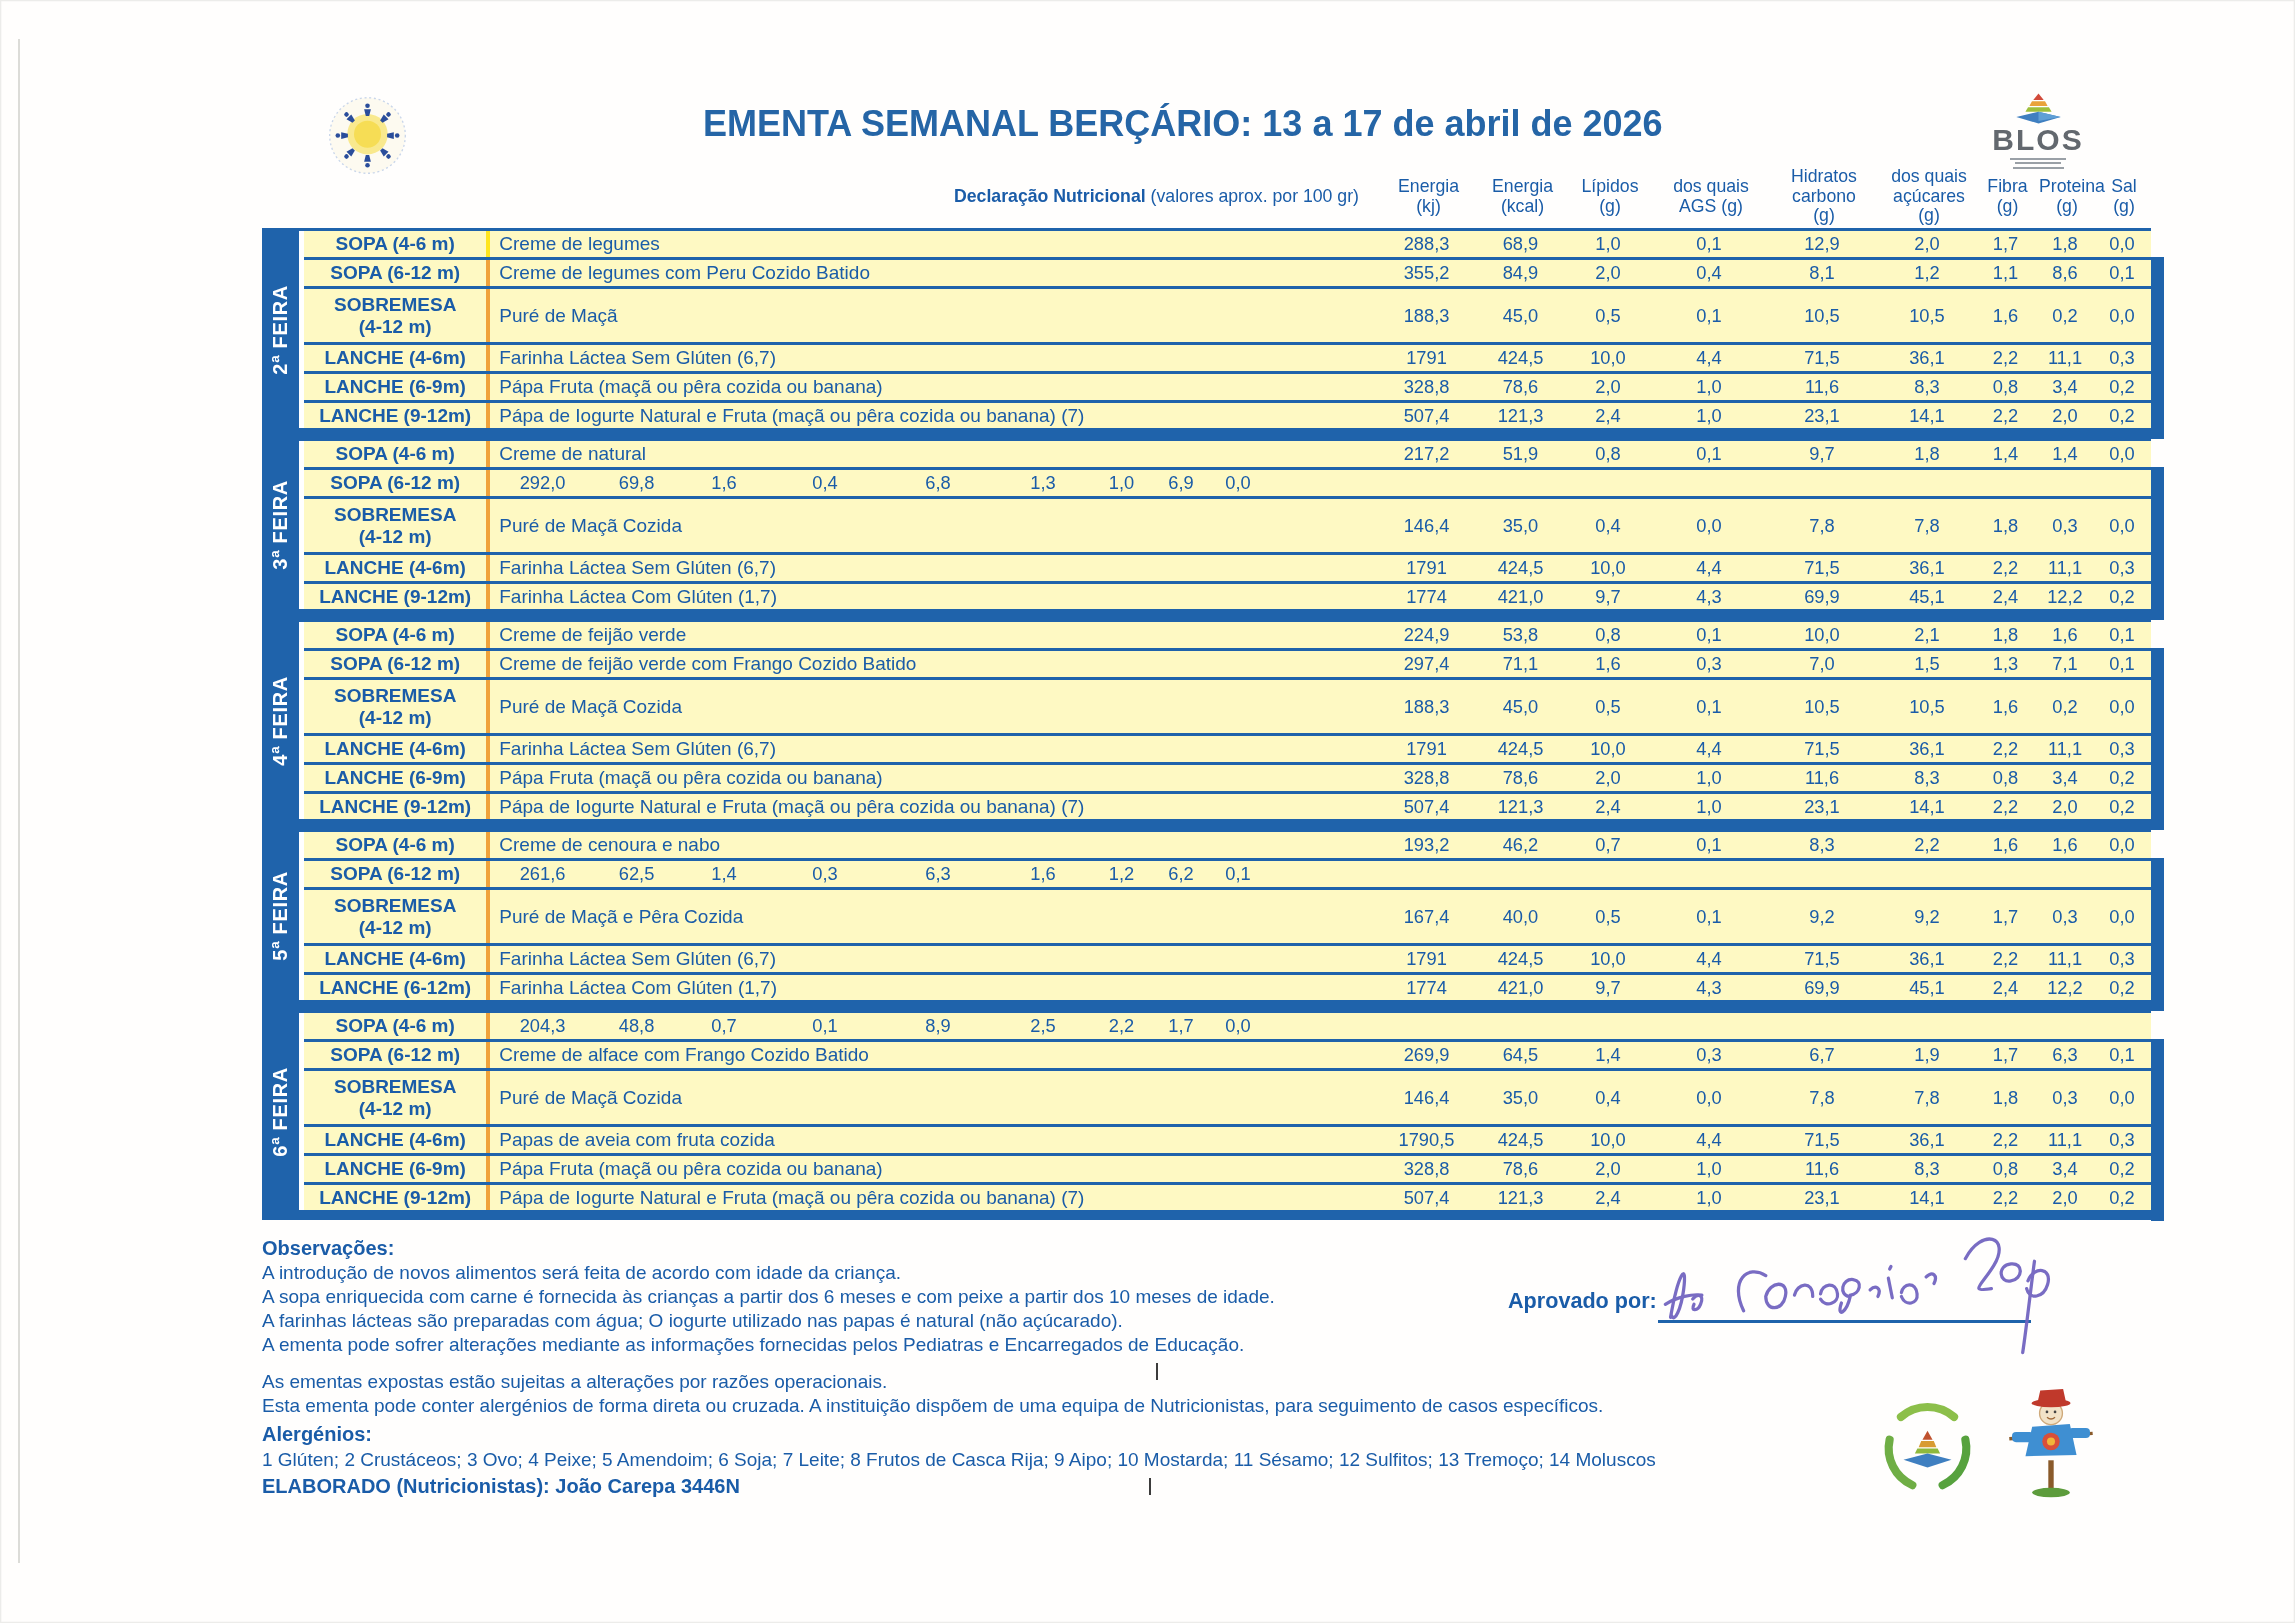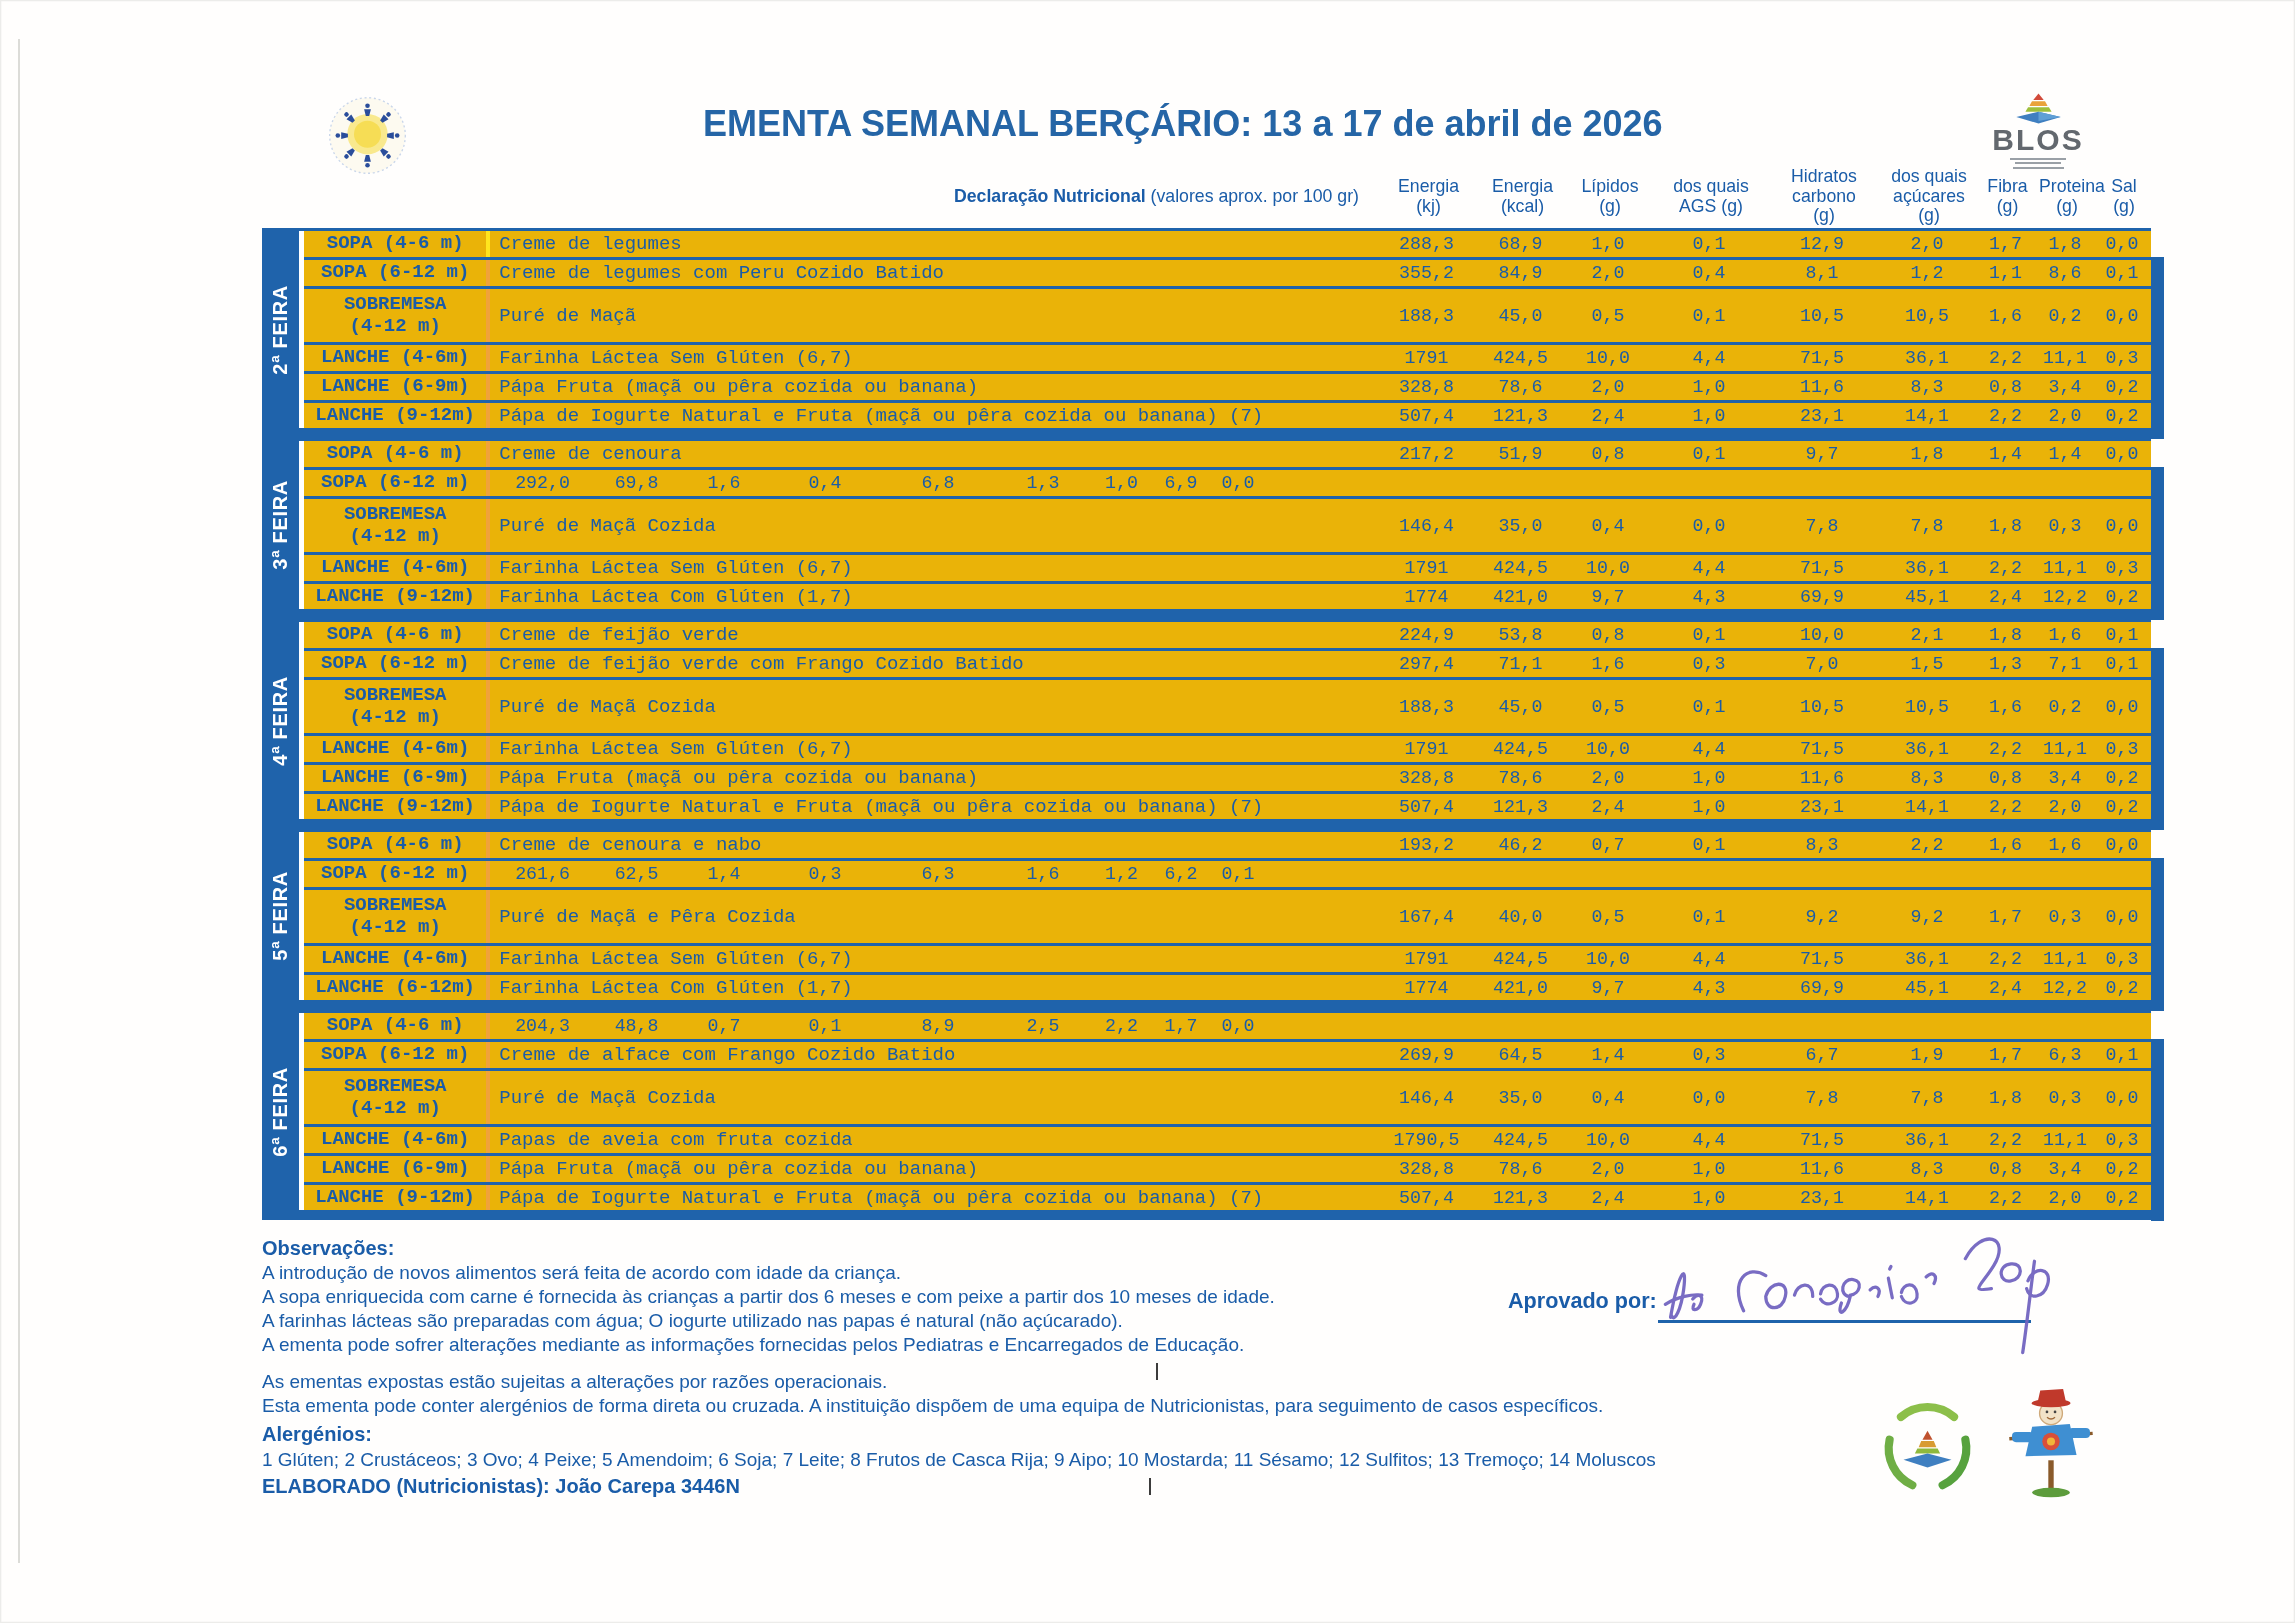--- a/index.html
+++ b/index.html
@@ -35,21 +35,21 @@
   .col-h{ flex:none; text-align:center; white-space:pre-line; font-size:17.7px; line-height:19.6px; color:var(--text); }
 
   .day-block{ position:relative; display:flex; border-top:3.9px solid var(--blue);
               border-bottom:10.5px solid var(--blue); width:1889px; background:#fff; }
   .day-block::after{ content:""; position:absolute; right:-13px; top:26px; bottom:-10.5px;
                      width:13px; background:var(--blue); }
   .day-side{ width:37px; flex:none; background:var(--blue); display:flex; align-items:center; justify-content:center; }
   .day-side-label{ writing-mode:vertical-rl; transform:rotate(180deg); color:#ffffff;
                    font-weight:bold; font-size:20px; letter-spacing:0.7px; white-space:nowrap; }
   .day-rows{ flex:1; margin-left:5.2px; display:flex; flex-direction:column; }
-  .row{ display:flex; height:29px; border-bottom:3.9px solid var(--blue); background:#eab308;font-family:Liberation Mono, monospace; }
+  .row{ display:flex; height:29px; border-bottom:3.9px solid var(--blue); background:#fef9c3; }
   .row.tall{ height:56px;justify-content:center; }
   .row:last-child{ border-bottom:none; height:25px; }
   .cell-label{ width:182px; flex:none; display:flex; align-items:center; justify-content:center;
                text-align:center; font-weight:bold; font-size:19px; white-space:pre-line; line-height:21.6px; }
   .cell-div{ width:3.9px; flex:none; background:var(--orange); }
   .cell-div.yellow{ background:var(--yellow); }
   .cell-dish{ flex:1; display:flex; align-items:center; padding-left:9.2px; font-size:19px; white-space:nowrap; }
   .cell-val{ flex:none; display:flex; align-items:center; justify-content:center; font-size:18.3px; }
 
   
@@ -257,21 +257,21 @@
           </div>
         </div>
         <div class="day-block">
           <div class="day-side">
             <div class="day-side-label">3ª FEIRA</div>
           </div>
           <div class="day-rows">
             <div class="row">
               <div class="cell-label">SOPA (4-6 m)</div>
               <div class="cell-div"></div>
-              <div class="cell-dish">Creme de cenoura</div>
+              <div class="cell-dish">Creme de natural</div>
               <div class="cell-val" style="width: 105px;">217,2</div>
               <div class="cell-val" style="width: 83px;">51,9</div>
               <div class="cell-val" style="width: 92px;">0,8</div>
               <div class="cell-val" style="width: 110px;">0,1</div>
               <div class="cell-val" style="width: 116px;">9,7</div>
               <div class="cell-val" style="width: 94px;">1,8</div>
               <div class="cell-val" style="width: 63px;">1,4</div>
               <div class="cell-val" style="width: 56px;">1,4</div>
               <div class="cell-val" style="width: 58px;">0,0</div>
             </div>

